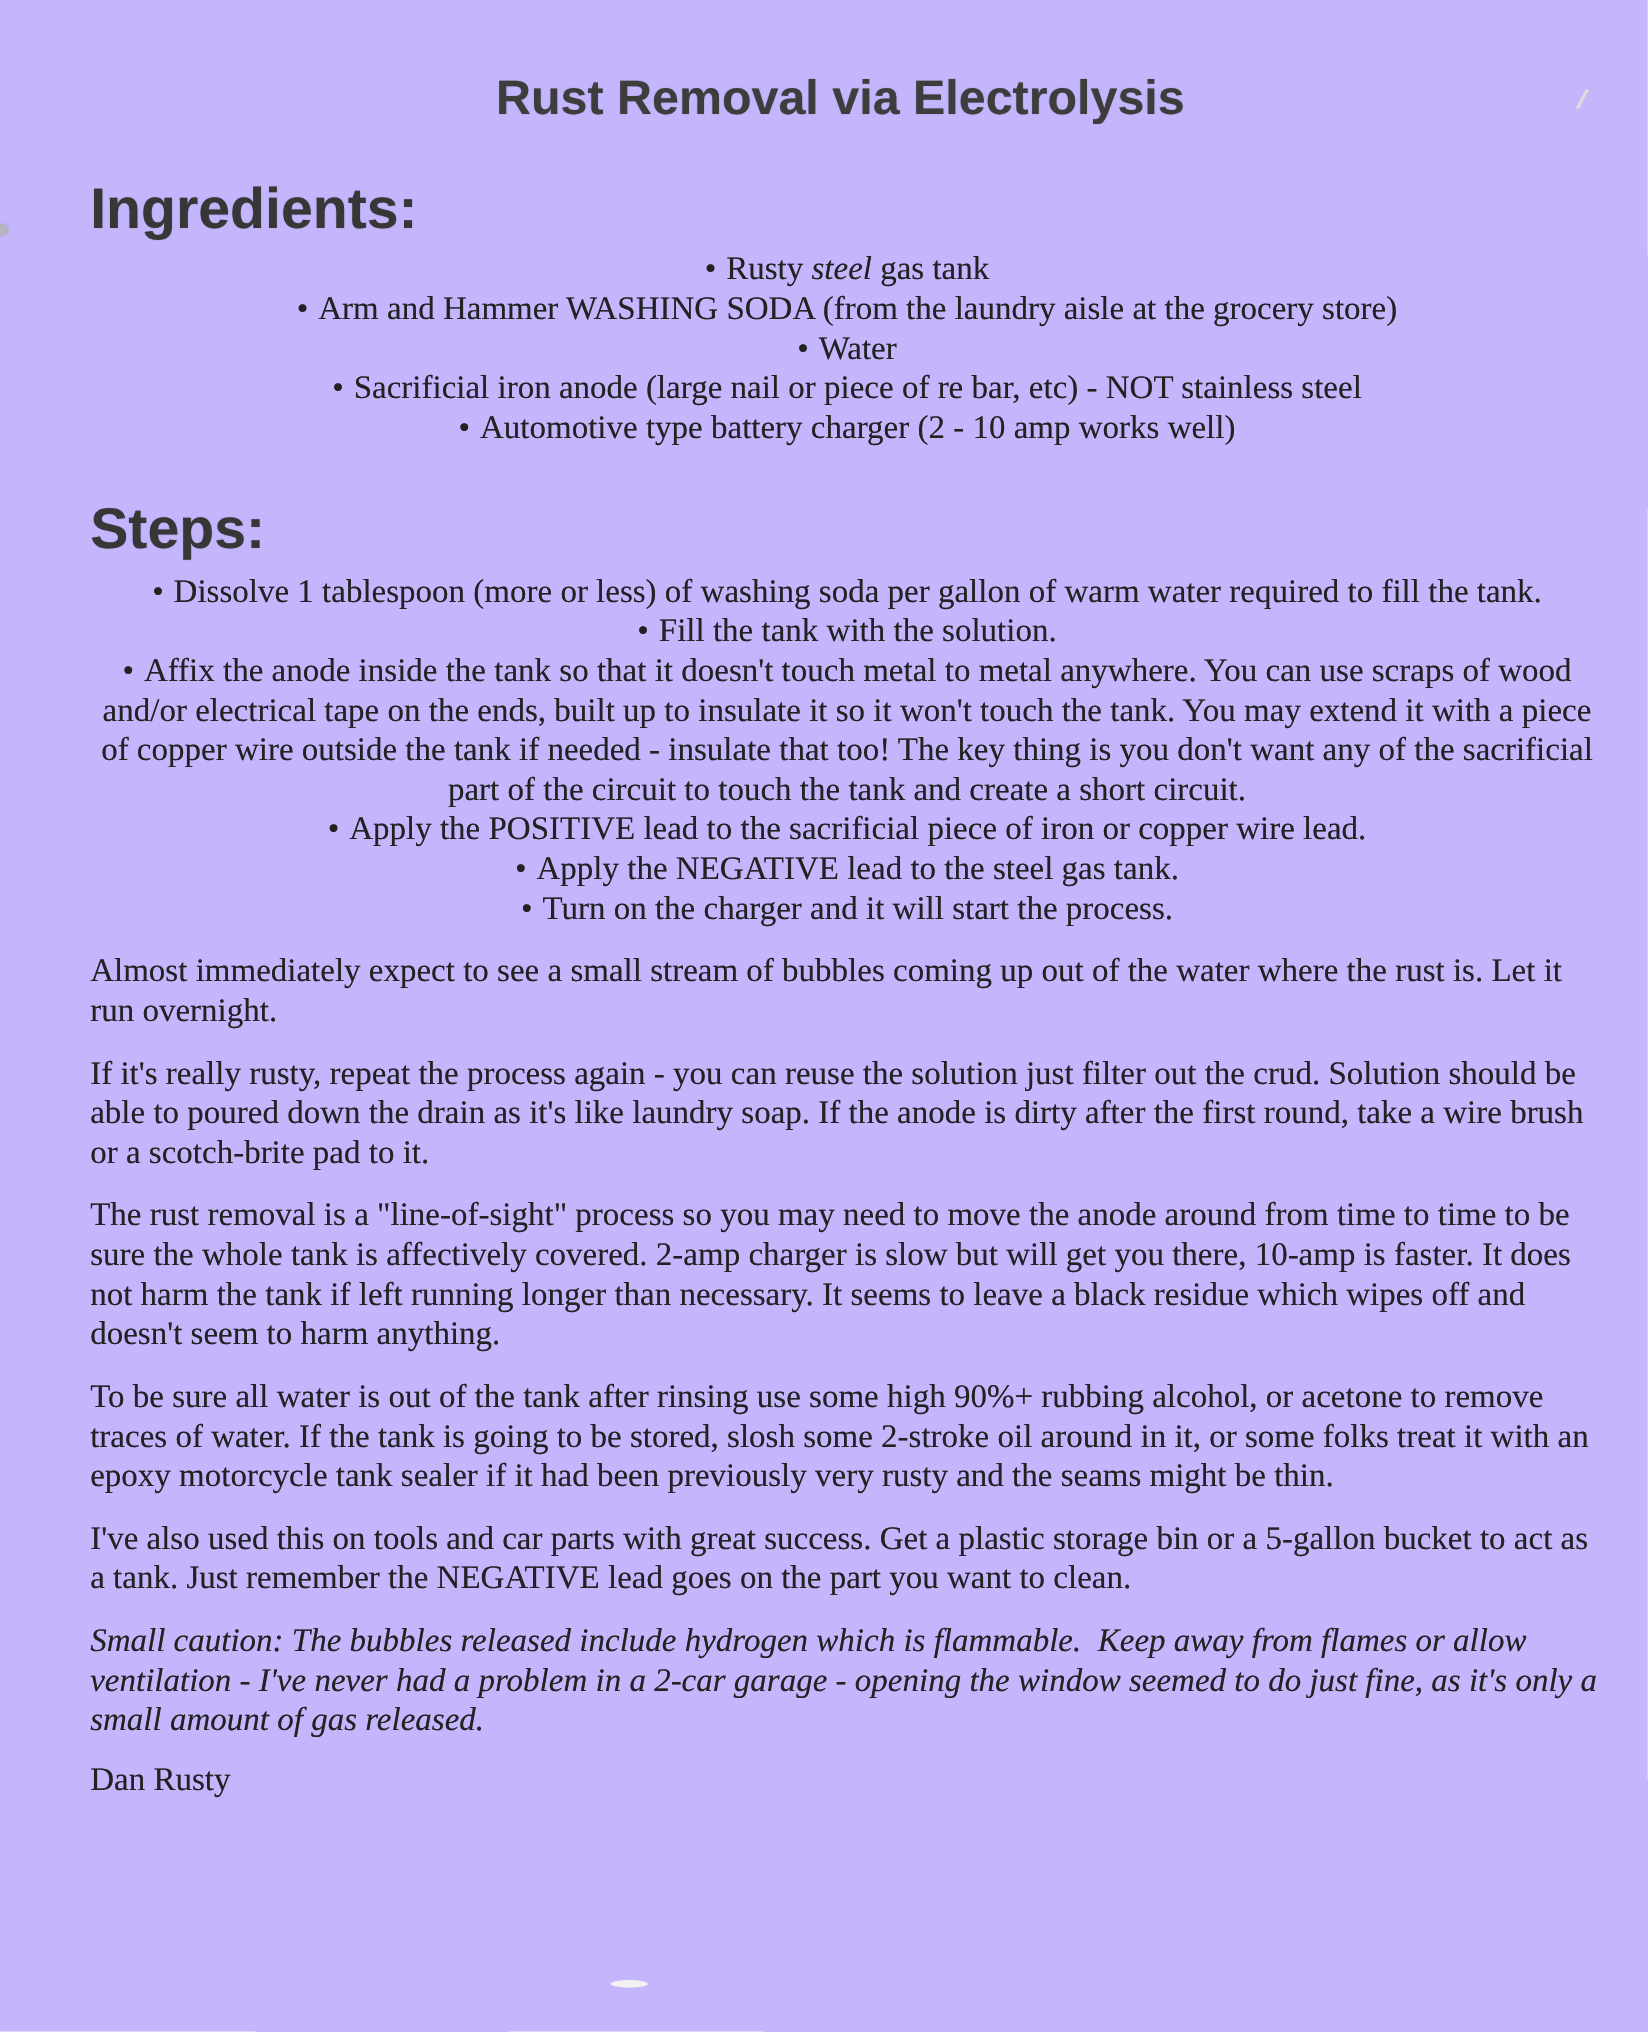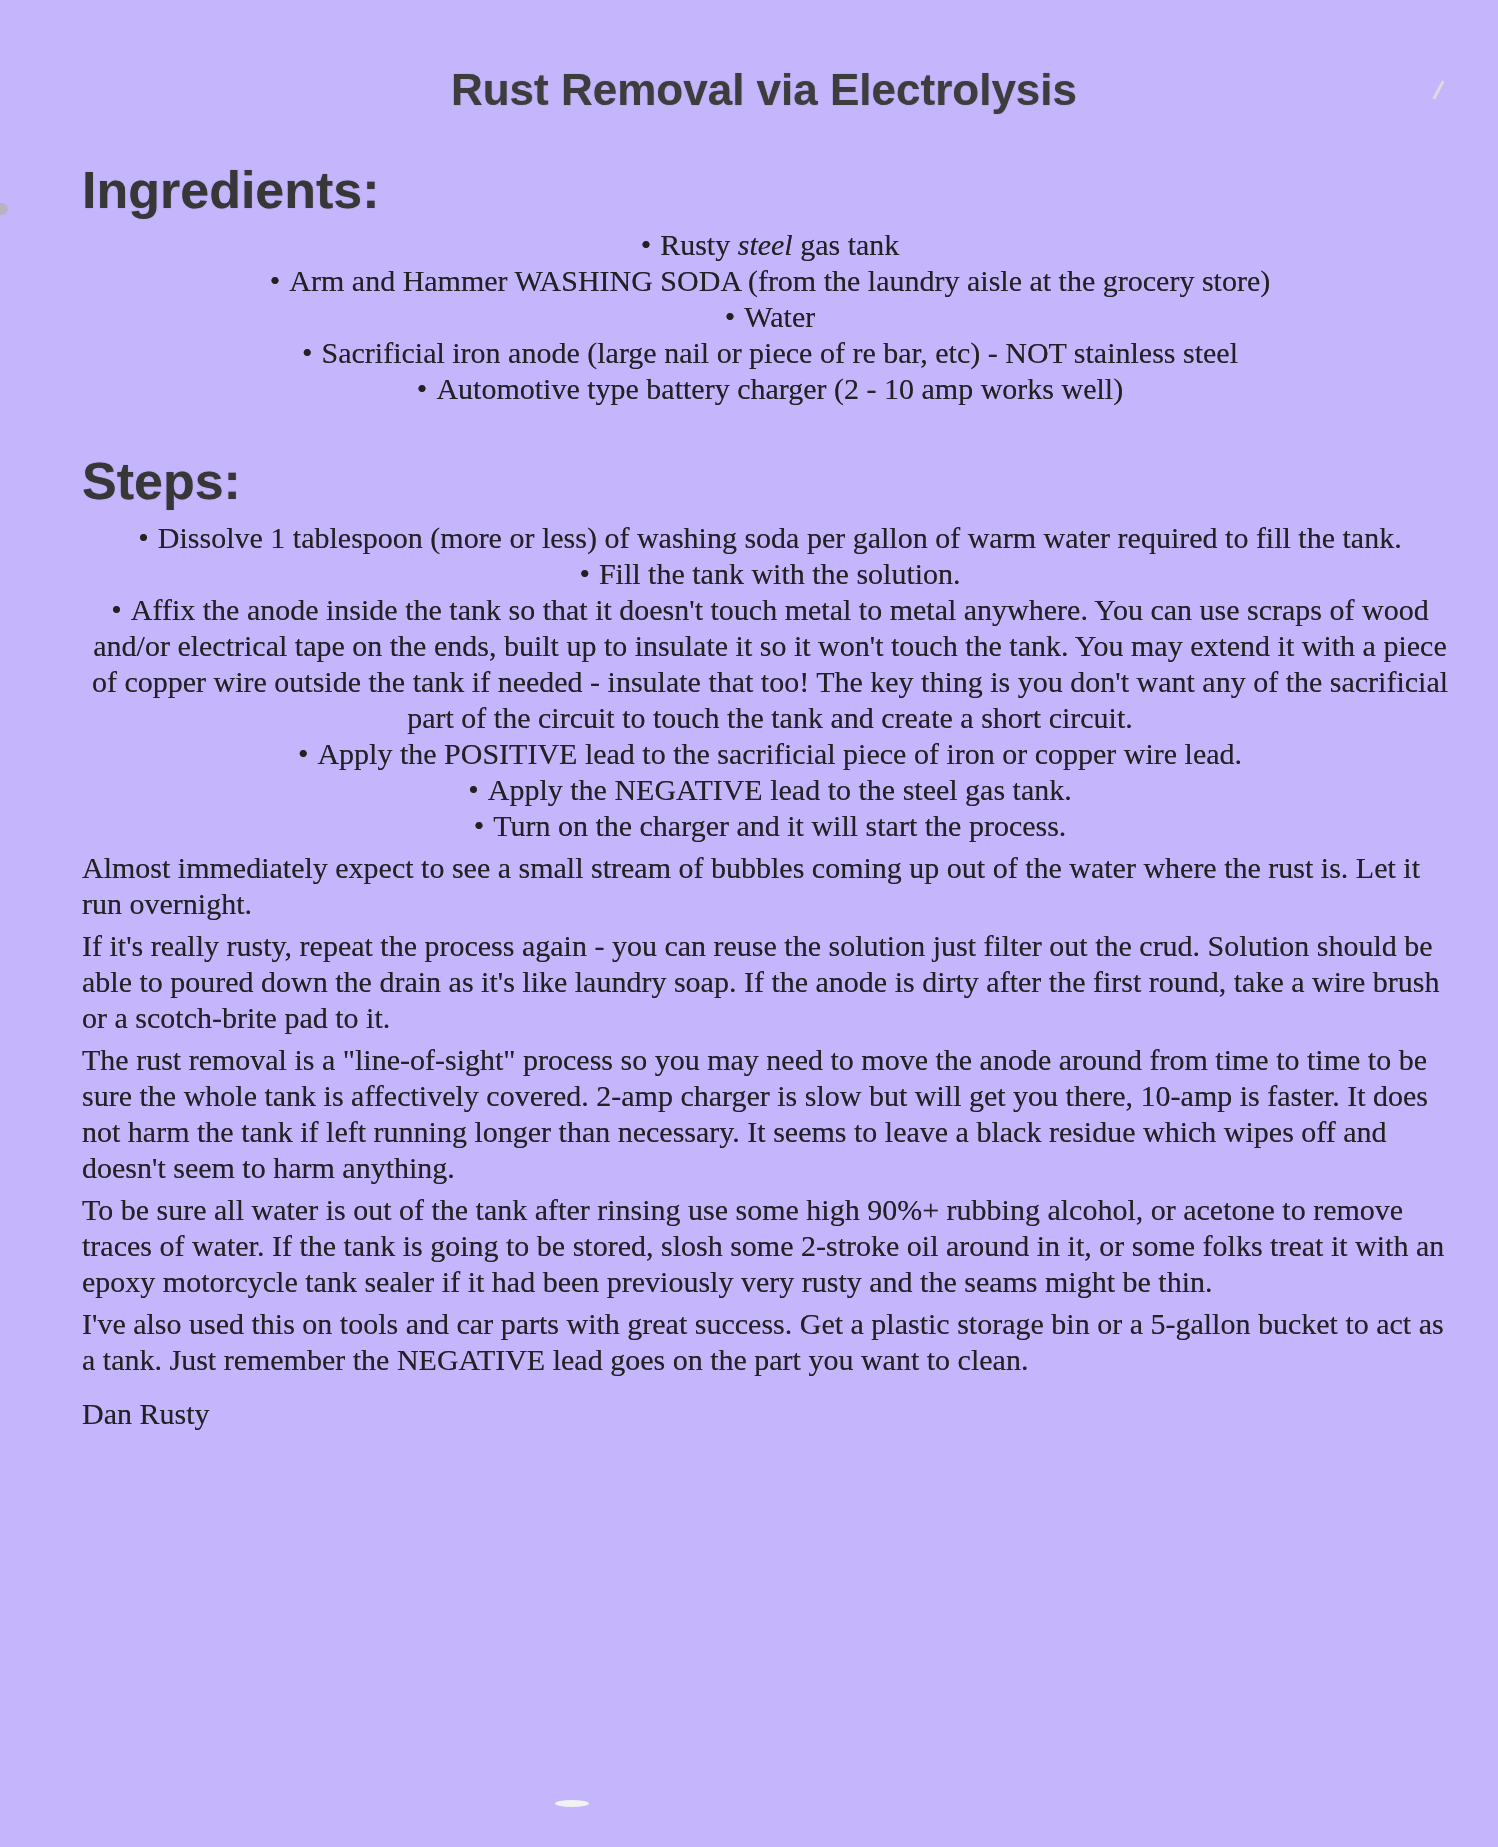--- a/index.html
+++ b/index.html
@@ -44,21 +44,21 @@
   .steps-heading { margin-top: 51px; }
   ul.bullet-list {
     list-style: none;
     margin: 14px 0 0 0;
     padding: 0;
   }
   ul.steps-list { margin-top: 16px; }
   ul.bullet-list li { margin: 0; padding: 0; text-align: center; }
   .bullet { margin-right: 9px; }
   .em { font-style: italic; }
-  p.para { margin: 6px 0 0 0; }
+  p.para { margin: 21px 0 0 0; }
   p.caution {
     font-style: italic;
     white-space: pre-wrap;
   }
   p.signature { margin-top: 18px; }
   .artifact { position: absolute; }
   .artifact-left-edge {
     left: 0; top: 203px; width: 8px; height: 12px;
     background: #b3b3b3; border-radius: 0 6px 6px 0; opacity: 0.8;
   }
@@ -100,20 +100,21 @@
       <li><span class="bullet">•</span><span>Apply the NEGATIVE lead to the steel gas tank.</span></li>
       <li><span class="bullet">•</span><span>Turn on the charger and it will start the process.</span></li>
     </ul>
 
     <p class="para">Almost immediately expect to see a small stream of bubbles coming up out of the water where the rust is. Let it run overnight.</p>
     <p class="para">If it's really rusty, repeat the process again - you can reuse the solution just filter out the crud. Solution should be able to poured down the drain as it's like laundry soap. If the anode is dirty after the first round, take a wire brush or a scotch-brite pad to it.</p>
     <p class="para">The rust removal is a "line-of-sight" process so you may need to move the anode around from time to time to be sure the whole tank is affectively covered. 2-amp charger is slow but will get you there, 10-amp is faster. It does not harm the tank if left running longer than necessary. It seems to leave a black residue which wipes off and doesn't seem to harm anything.</p>
     <p class="para">To be sure all water is out of the tank after rinsing use some high 90%+ rubbing alcohol, or acetone to remove traces of water. If the tank is going to be stored, slosh some 2-stroke oil around in it, or some folks treat it with an epoxy motorcycle tank sealer if it had been previously very rusty and the seams might be thin.</p>
     <p class="para">I've also used this on tools and car parts with great success. Get a plastic storage bin or a 5-gallon bucket to act as a tank. Just remember the NEGATIVE lead goes on the part you want to clean.</p>
 
+    <p class="para caution">Small caution: The bubbles released include hydrogen which is flammable.  Keep away from flames or allow ventilation - I've never had a problem in a 2-car garage - opening the window seemed to do just fine, as it's only a small amount of gas released.</p>
 
     <p class="para signature">Dan Rusty</p>
 
   </div>
 
   <div class="artifact artifact-left-edge"></div>
   <div class="artifact artifact-top-right"></div>
   <div class="artifact artifact-bottom-smudge"></div>
 
 </div>

